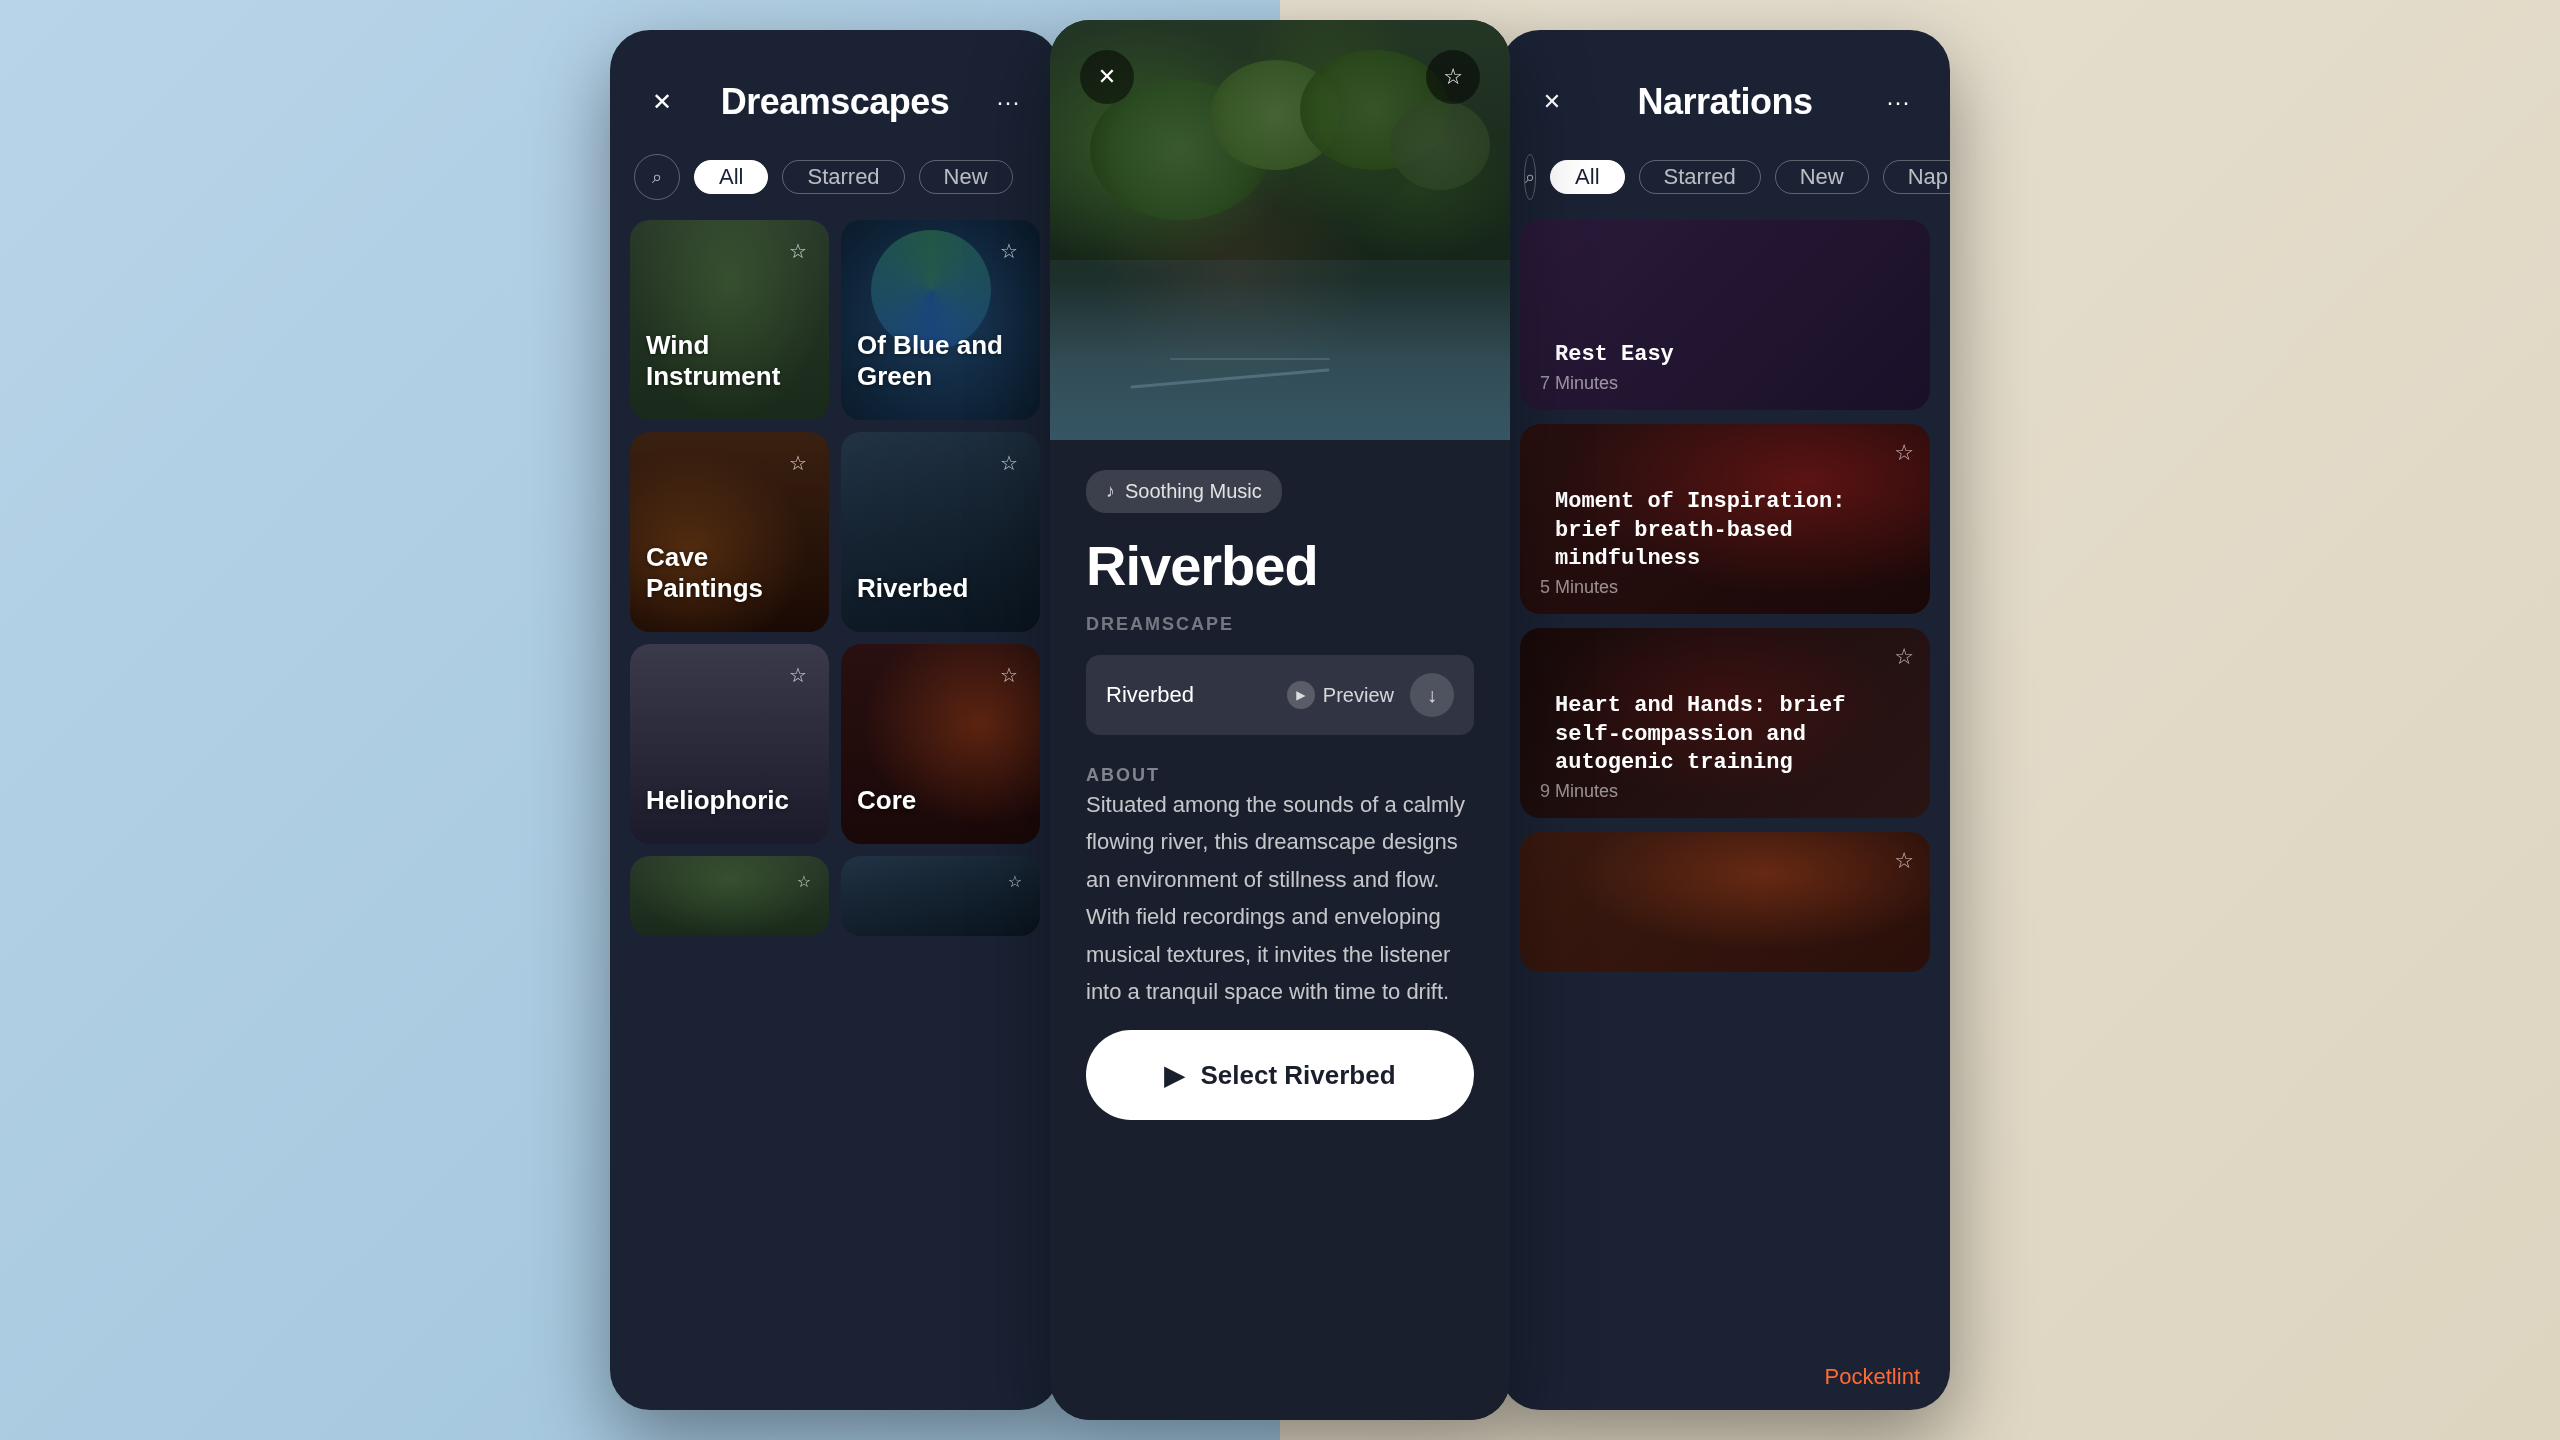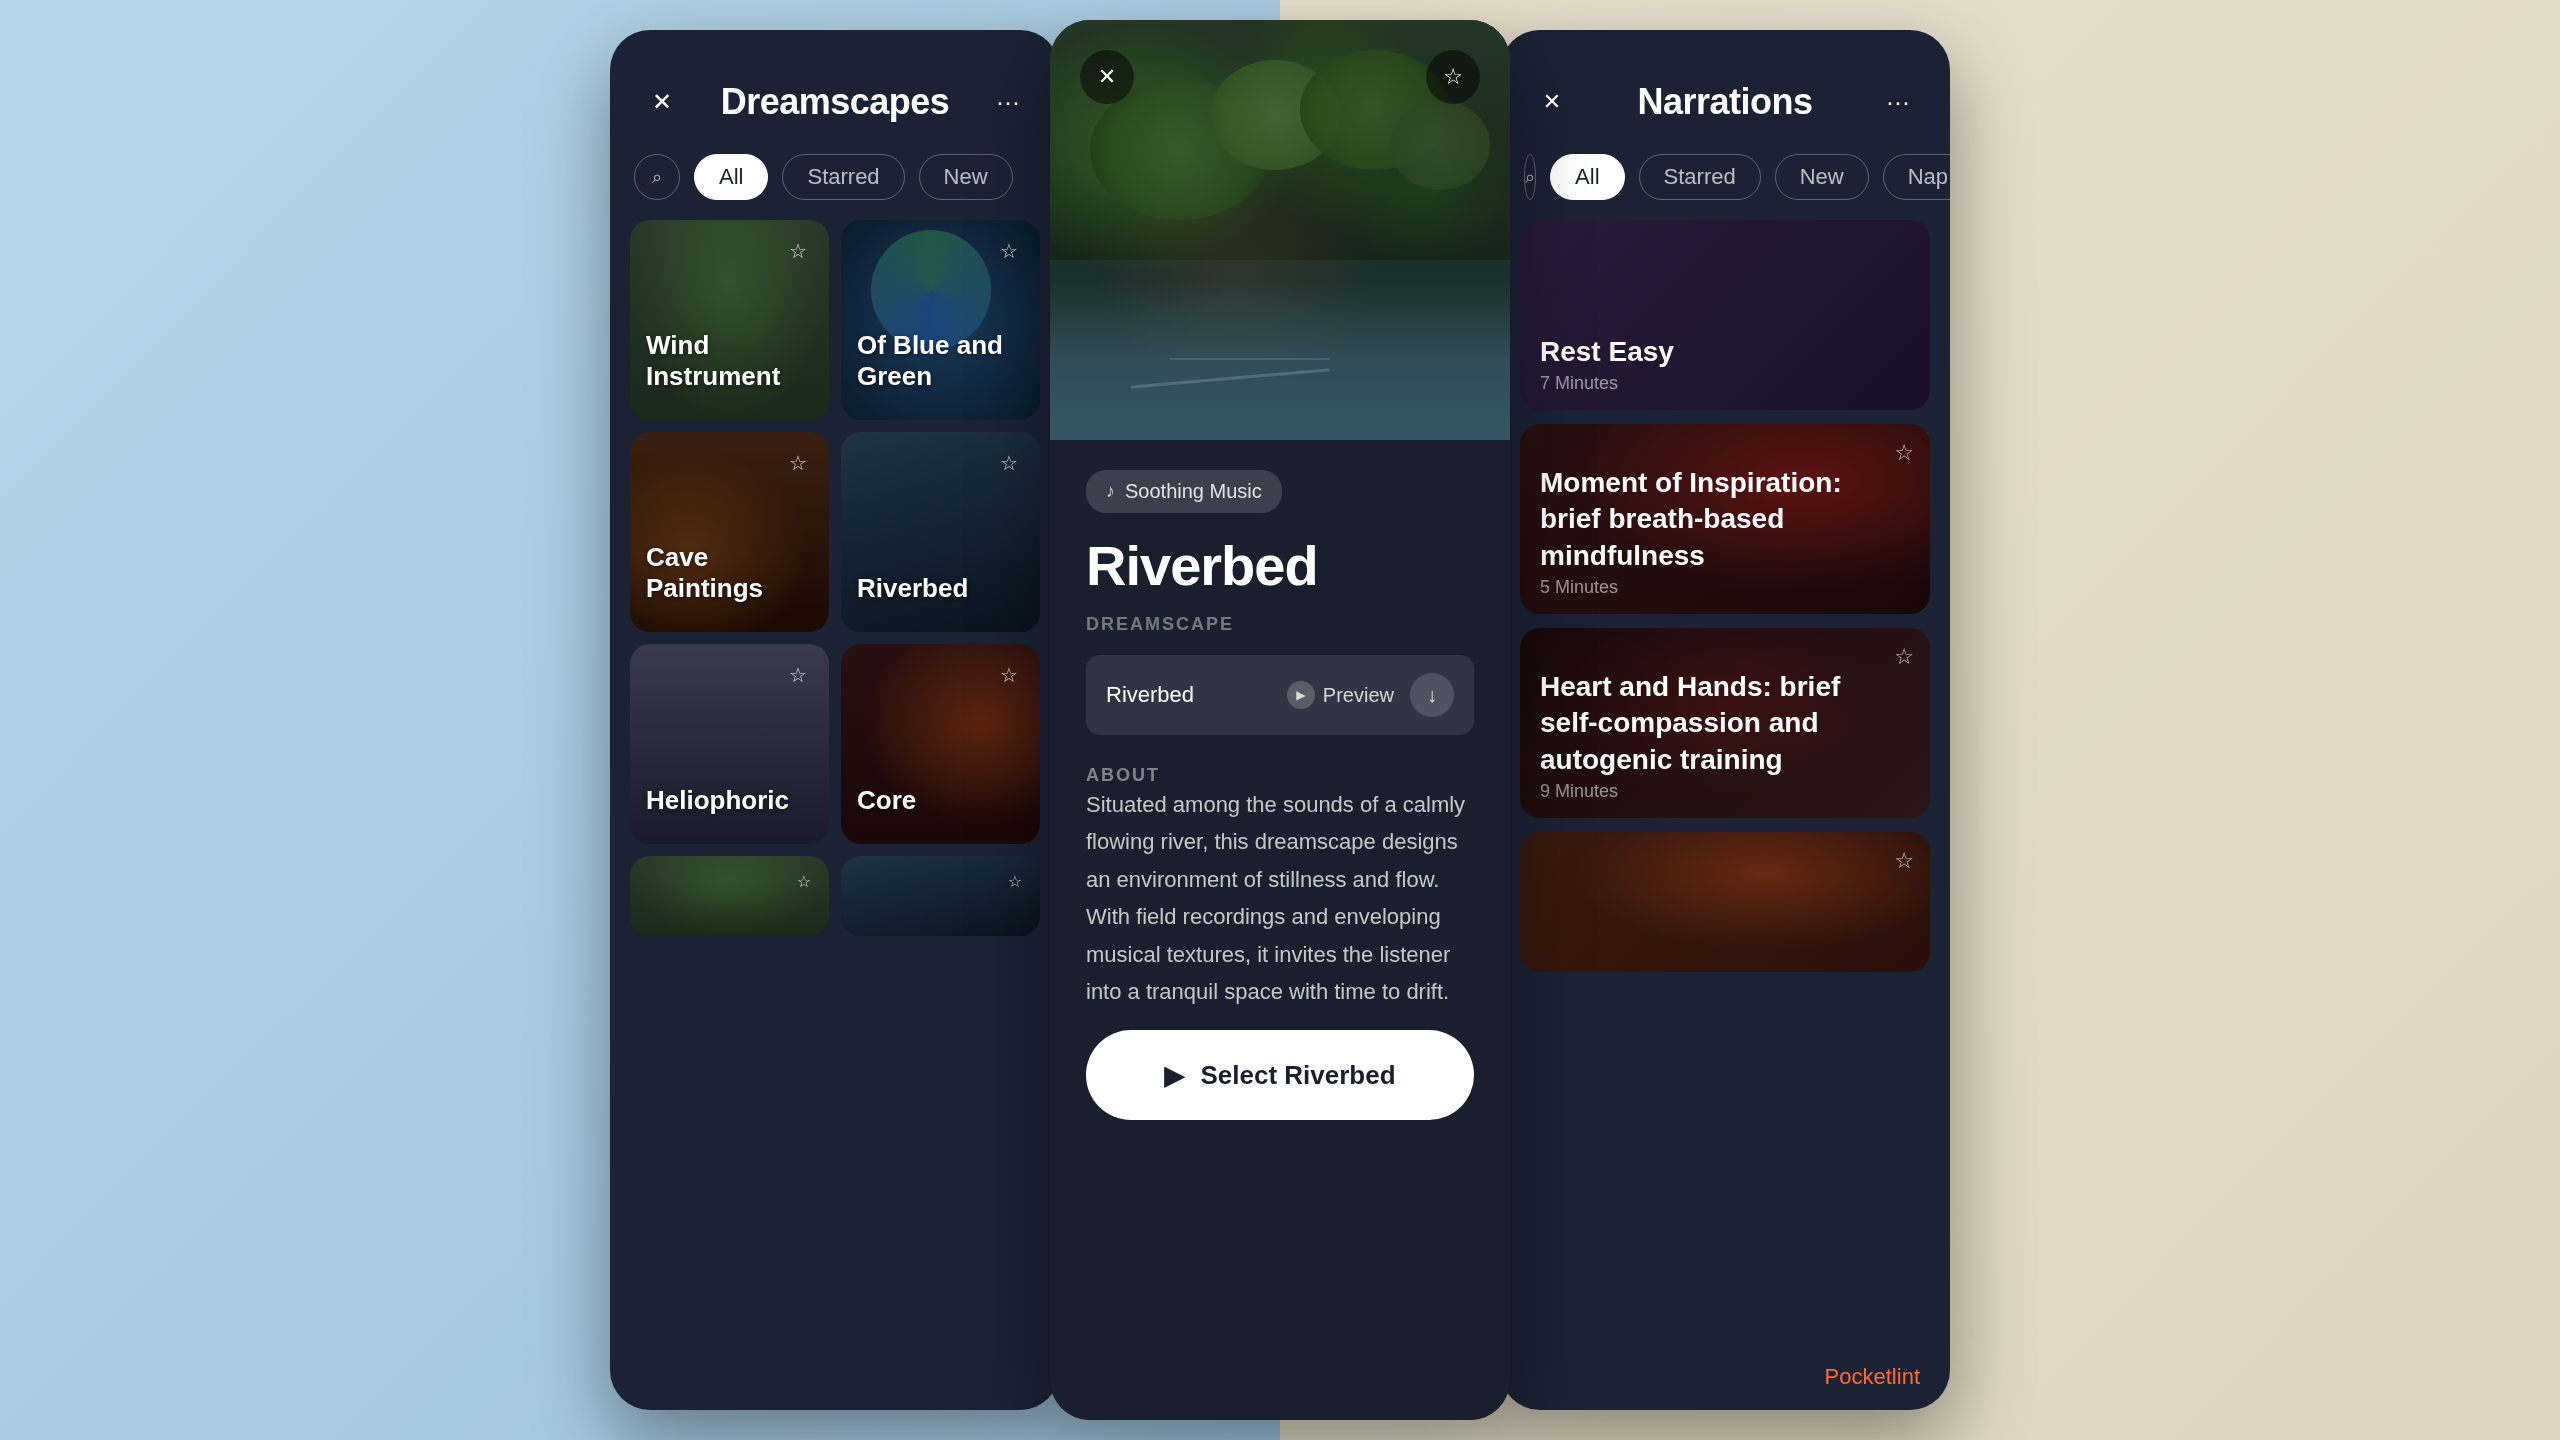--- a/index.html
+++ b/index.html
@@ -114,21 +114,21 @@
       border: 1.5px solid rgba(255,255,255,0.3);
       display: flex;
       align-items: center;
       justify-content: center;
       color: rgba(255,255,255,0.7);
       cursor: pointer;
       font-size: 18px;
     }
 
     .filter-pill {
-      height: 46px;
+      height: 34px;
       padding: 0 24px;
       border-radius: 23px;
       border: 1.5px solid rgba(255,255,255,0.3);
       color: rgba(255,255,255,0.7);
       font-size: 22px;
       font-weight: 500;
       cursor: pointer;
       display: flex;
       align-items: center;
       background: transparent;
@@ -476,27 +476,28 @@
       right: 16px;
       color: rgba(255,255,255,0.7);
       font-size: 22px;
       cursor: pointer;
       z-index: 2;
     }
 
     .narration-title {
       position: absolute;
       bottom: 40px;
-      left: 20px;
+      left: 35px;
       color: #ffffff;
-      font-size: 28px;
+      font-size: 22px;
       font-weight: 600;
       z-index: 2;
       line-height: 1.3;
       max-width: 340px;
+      font-family: Liberation Mono, monospace;
     }
 
     .narration-duration {
       position: absolute;
       bottom: 16px;
       left: 20px;
       color: rgba(255,255,255,0.55);
       font-size: 18px;
       z-index: 2;
     }

